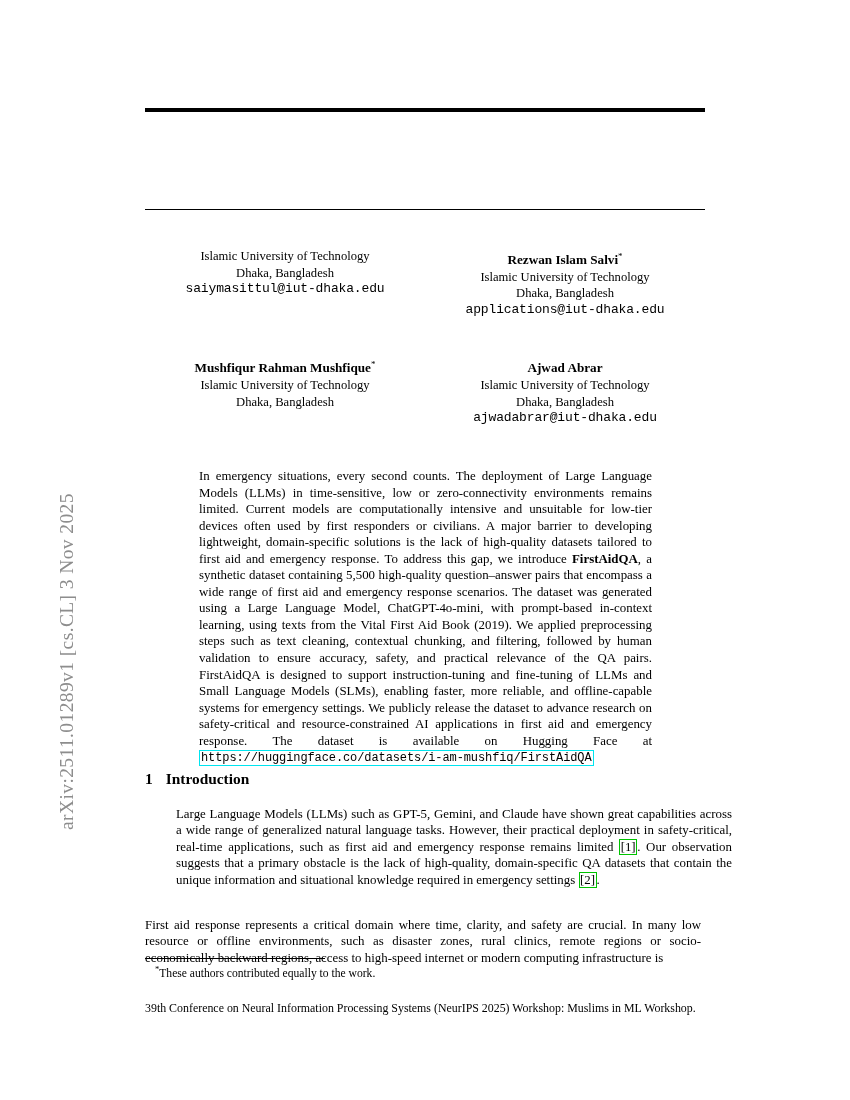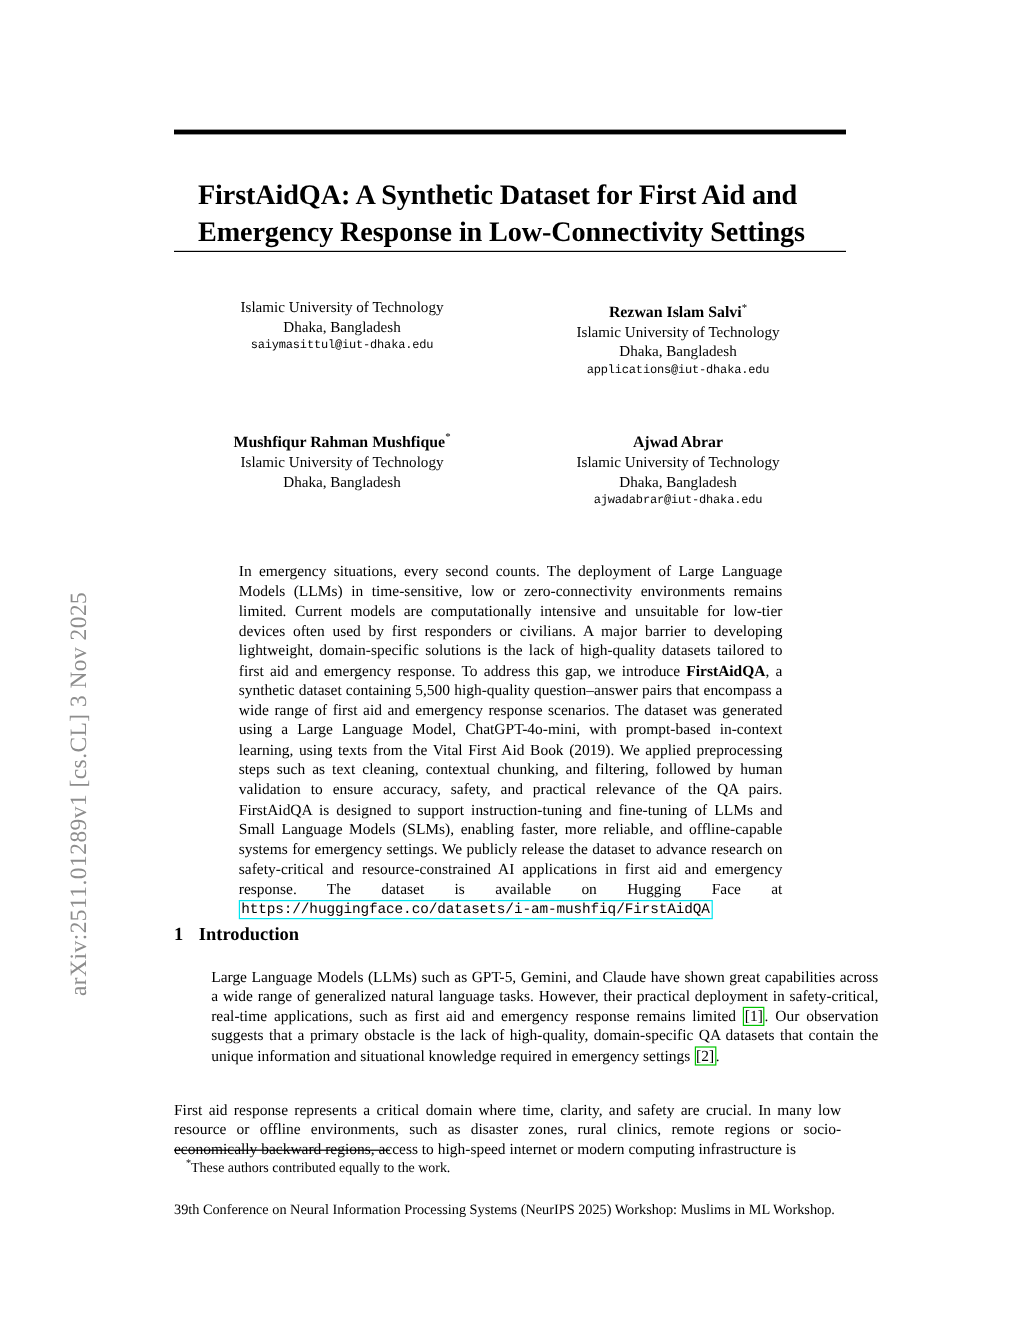--- a/index.html
+++ b/index.html
@@ -104,21 +104,21 @@
     font-weight: normal;
     font-size: 9px;
     vertical-align: super;
   }
   .author-aff,
   .author-loc {
     font-size: 12.6px;
   }
   .author-mail {
     font-family: "Liberation Mono", "DejaVu Sans Mono", monospace;
-    font-size: 10px;
+    font-size: 13px;
     letter-spacing: -0.15px;
   }
 
   
   .abstract-head {
     position: absolute;
     left: 0;
     top: 434px;
     width: 560px;
     text-align: center;
@@ -215,21 +215,20 @@
 <body>
 
 <div class="arxiv-stamp">
   <div class="arxiv-stamp-text">arXiv:2511.01289v1  [cs.CL]  3 Nov 2025</div>
 </div>
 
 <div class="page">
 
   <div class="rule-thick"></div>
 
-  <h1 class="title">FirstAidQA: A Synthetic Dataset for First Aid and Emergency Response in Low-Connectivity Settings</h1>
 
   <div class="rule-thin"></div>
 
   <div class="authors">
 
     <div class="author-row">
 
       <div class="author-block">
         <div class="author-aff">Islamic University of Technology</div>
         <div class="author-loc">Dhaka, Bangladesh</div>

